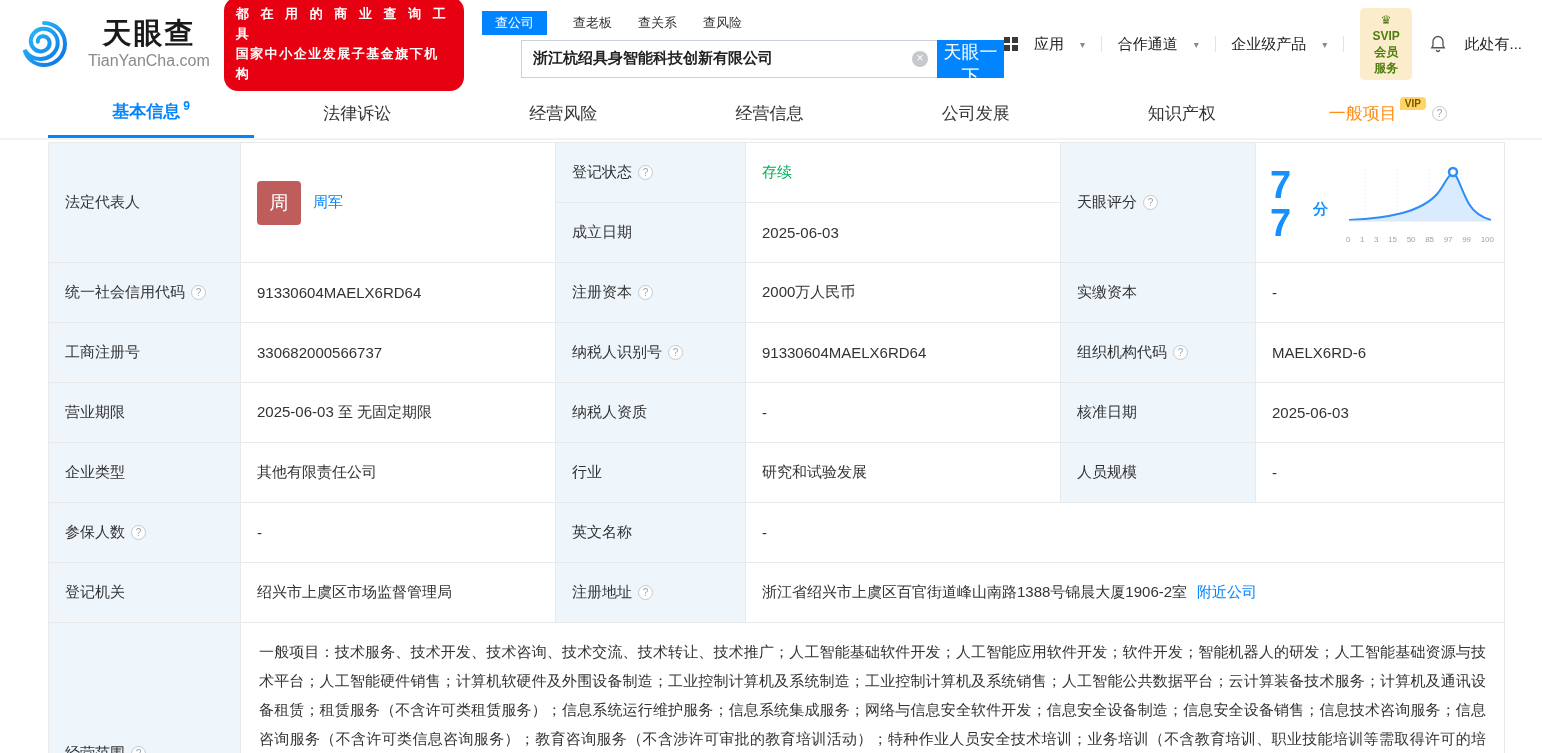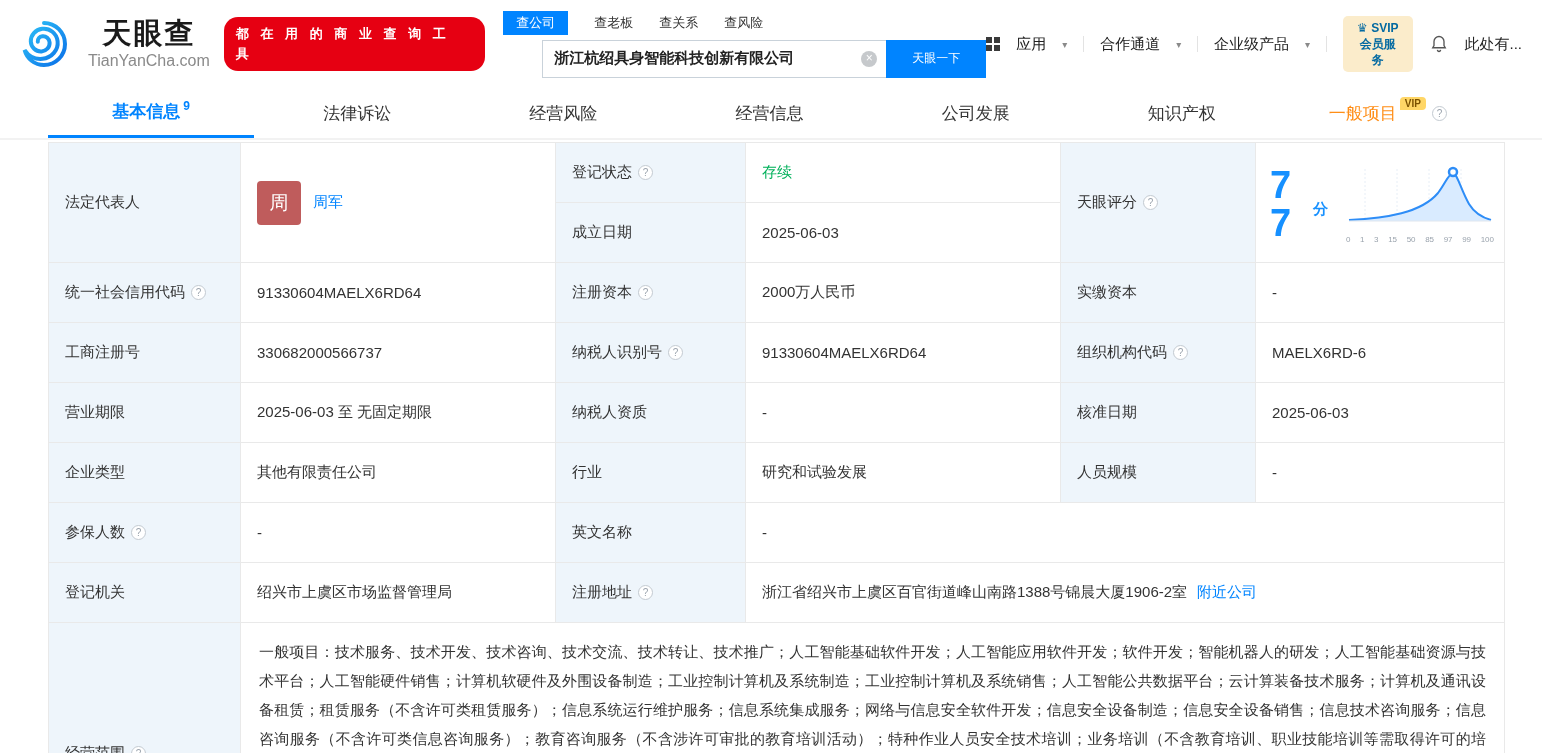--- a/index.html
+++ b/index.html
@@ -15,32 +15,32 @@
   .slogan { background:#e60012; color:#fff; padding:7px 12px; margin-left:14px; font-size:13px; font-weight:bold; line-height:1.55;border-radius:14px; }
   .slogan .l1 { letter-spacing:4px; }
   .slogan .l2 { letter-spacing:1.5px; }
 
   .search-block { margin-left:18px; }
   .search-tabs { display:flex; align-items:center; gap:26px; font-size:13px; margin-bottom:5px; }
   .search-tab { color:#333; cursor:pointer; padding:3px 0; }
   .search-tab.active { background:#0084ff; color:#fff; padding:3px 13px; }
   .search-bar { display:flex; align-items:stretch; }
   .search-input-wrap { position:relative; }
-  .search-input { width:344px; height:38px; border:1px solid #c9d2da; border-right:none; padding:0 32px 0 11px;
+  .search-input { width:416px; height:38px; border:1px solid #c9d2da; border-right:none; padding:0 32px 0 11px;
     font-size:15px; font-weight:bold; color:#222; outline:none; font-family:inherit;margin-left:39px; }
   .clear-btn { position:absolute; right:9px; top:50%; transform:translateY(-50%); width:16px; height:16px;
     border-radius:50%; background:#c6c9cc; color:#fff; font-size:12px; line-height:15px; text-align:center; cursor:pointer; }
-  .search-btn { width:100px; height:38px; background:#0084ff; color:#fff; border:none; font-size:12px; cursor:pointer; font-family:Liberation Serif, serif; }
+  .search-btn { width:67px; height:38px; background:#0084ff; color:#fff; border:none; font-size:18px; cursor:pointer; font-family:Liberation Serif, serif; }
 
   .header-nav { margin-left:auto; display:flex; align-items:center; gap:16px; font-size:15px; color:#222; }
   .nav-item { display:flex; align-items:center; gap:16px; cursor:pointer; white-space:nowrap; }
   .caret { font-size:10px; color:#8a8a8a; }
   .nav-divider { width:1px; height:16px; background:#e3e3e3; }
   .svip-badge { background:#fbeccb; border-radius:5px; padding:4px 12px; text-align:center; cursor:pointer;
-    color:#0369a1; font-weight:bold; font-size:12px; line-height:1.35; }
+    color:#4d7c0f; font-weight:bold; font-size:12px; line-height:1.35; }
   .bell-wrap { cursor:pointer; display:flex; align-items:center; }
   .more-text { white-space:nowrap; }
 
   
   .tabbar { height:52px; display:flex; padding:0 51px 0 48px; border-bottom:2px solid #f2f2f2; background:#fff; }
   .tab { flex:1; display:flex; align-items:center; justify-content:center; font-size:17px; color:#333;
     cursor:pointer; position:relative; height:100%; }
   .tab.active { color:#0084ff; font-weight:bold; border-bottom:3px solid #0084ff; }
   .tab-badge { color:#0084ff; font-size:12px; margin-left:3px; transform:translateY(-6px); }
   .tab.history { color:#ff8e17; }
@@ -88,20 +88,21 @@
                C29.3 18.6 26 15.8 22.4 16.3 C19.5 16.7 17.5 19 17.8 21.8" fill="none" stroke="url(#lg)" stroke-width="4" stroke-linecap="round"></path>
     </svg>
     <div class="brand-text">
       <span class="brand-name">天眼查</span>
       <span class="brand-domain">TianYanCha.com</span>
     </div>
   </div>
 
   <div class="slogan">
     <div class="l1">都 在 用 的 商 业 查 询 工 具</div>
+    <div class="l2">国家中小企业发展子基金旗下机构</div>
   </div>
 
   <div class="search-block">
     <div class="search-tabs">
       <span class="search-tab active">查公司</span>
       <span class="search-tab">查老板</span>
       <span class="search-tab">查关系</span>
       <span class="search-tab">查风险</span>
     </div>
     <div class="search-bar">

